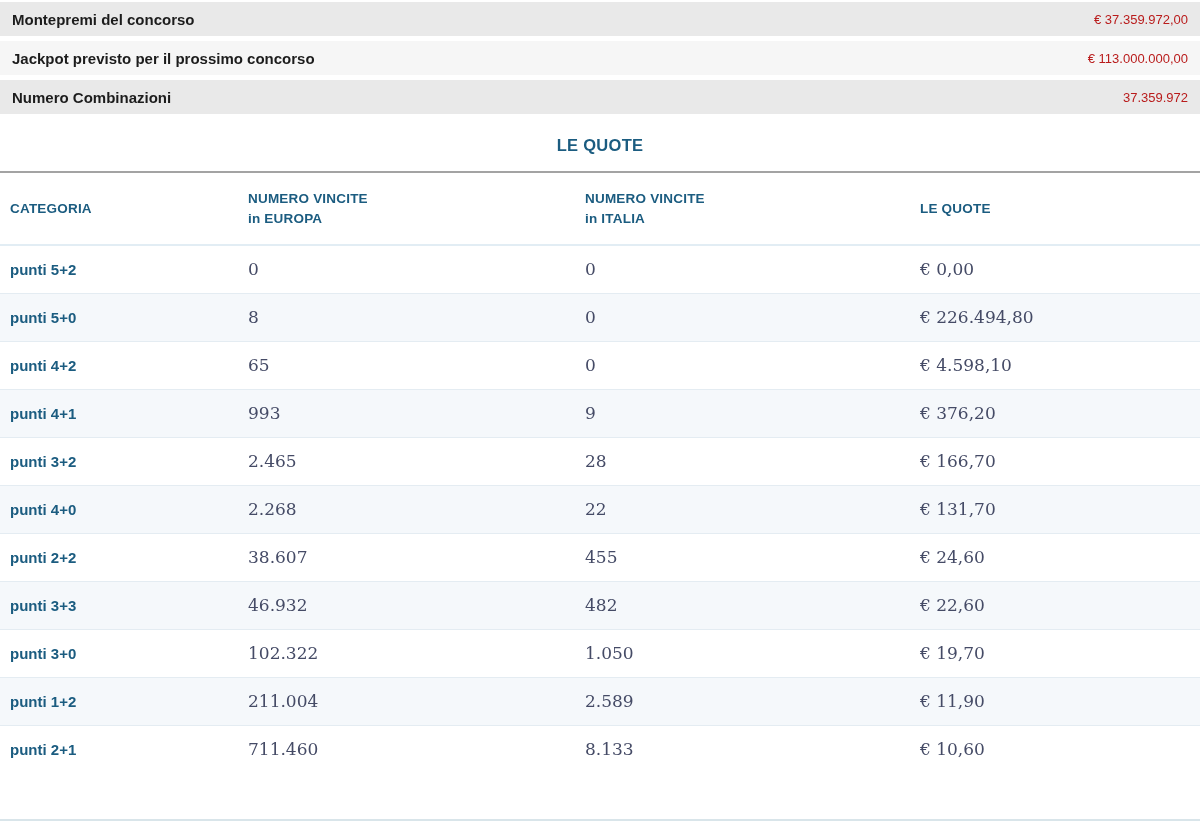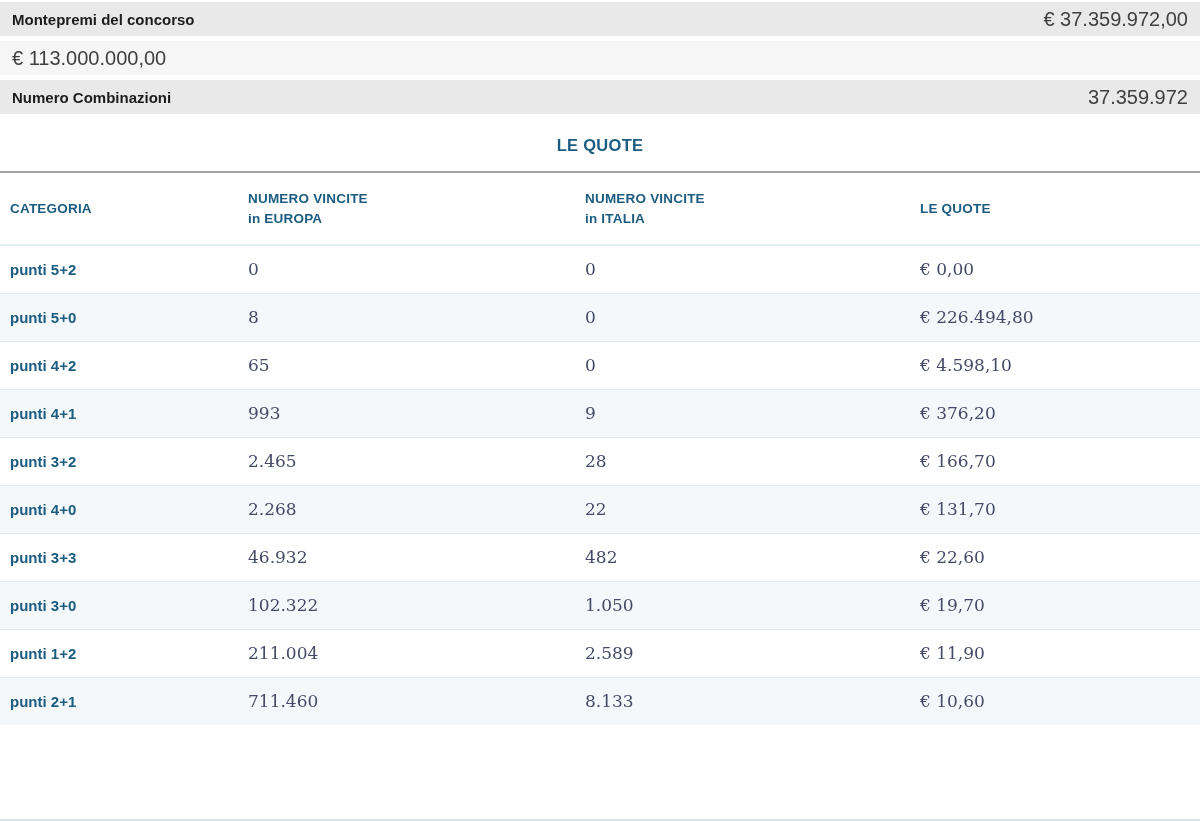--- a/index.html
+++ b/index.html
@@ -10,21 +10,21 @@
   }
   
   .summary { padding-top:2px; }
   .summary-row {
     height:34px; margin-bottom:5px; padding:0 12px;
     display:flex; align-items:center; justify-content:space-between;
     background:#e9e9e9;
   }
   .summary-row.light { background:#f6f6f6; }
   .summary-label { font-size:15px; font-weight:700; color:#1c1c1c;text-align:right; }
-  .summary-value { font-size:20px; font-weight:400; color:#404040; }
+  .summary-value { font-size:13px; font-weight:400; color:#b91c1c; }
   
   .section-title {
     text-align:center; color:#1b5c80; font-weight:700; font-size:16.5px;
     letter-spacing:0.3px; padding:17px 0 16px 0; background:#ffffff;
   }
   
   table.quotes {
     width:100%; border-collapse:collapse; table-layout:fixed;
     border-top:2px solid #a3a3a3;
   }
@@ -53,20 +53,21 @@
 </style>
 </head>
 <body>
 
 <div class="summary">
   <div class="summary-row">
     <span class="summary-label">Montepremi del concorso</span>
     <span class="summary-value">€ 37.359.972,00</span>
   </div>
   <div class="summary-row light">
+    <span class="summary-label">Jackpot previsto per il prossimo concorso</span>
     <span class="summary-value">€ 113.000.000,00</span>
   </div>
   <div class="summary-row">
     <span class="summary-label">Numero Combinazioni</span>
     <span class="summary-value">37.359.972</span>
   </div>
 </div>
 
 <div class="section-title">LE QUOTE</div>
 
@@ -126,20 +127,26 @@
         <td class="num">28</td>
         <td class="num">€ 166,70</td>
       </tr>
       <tr>
         <td class="cat">punti 4+0</td>
         <td class="num">2.268</td>
         <td class="num">22</td>
         <td class="num">€ 131,70</td>
       </tr>
       <tr>
+        <td class="cat">punti 2+2</td>
+        <td class="num">38.607</td>
+        <td class="num">455</td>
+        <td class="num">€ 24,60</td>
+      </tr>
+      <tr>
         <td class="cat">punti 3+3</td>
         <td class="num">46.932</td>
         <td class="num">482</td>
         <td class="num">€ 22,60</td>
       </tr>
       <tr>
         <td class="cat">punti 3+0</td>
         <td class="num">102.322</td>
         <td class="num">1.050</td>
         <td class="num">€ 19,70</td>

